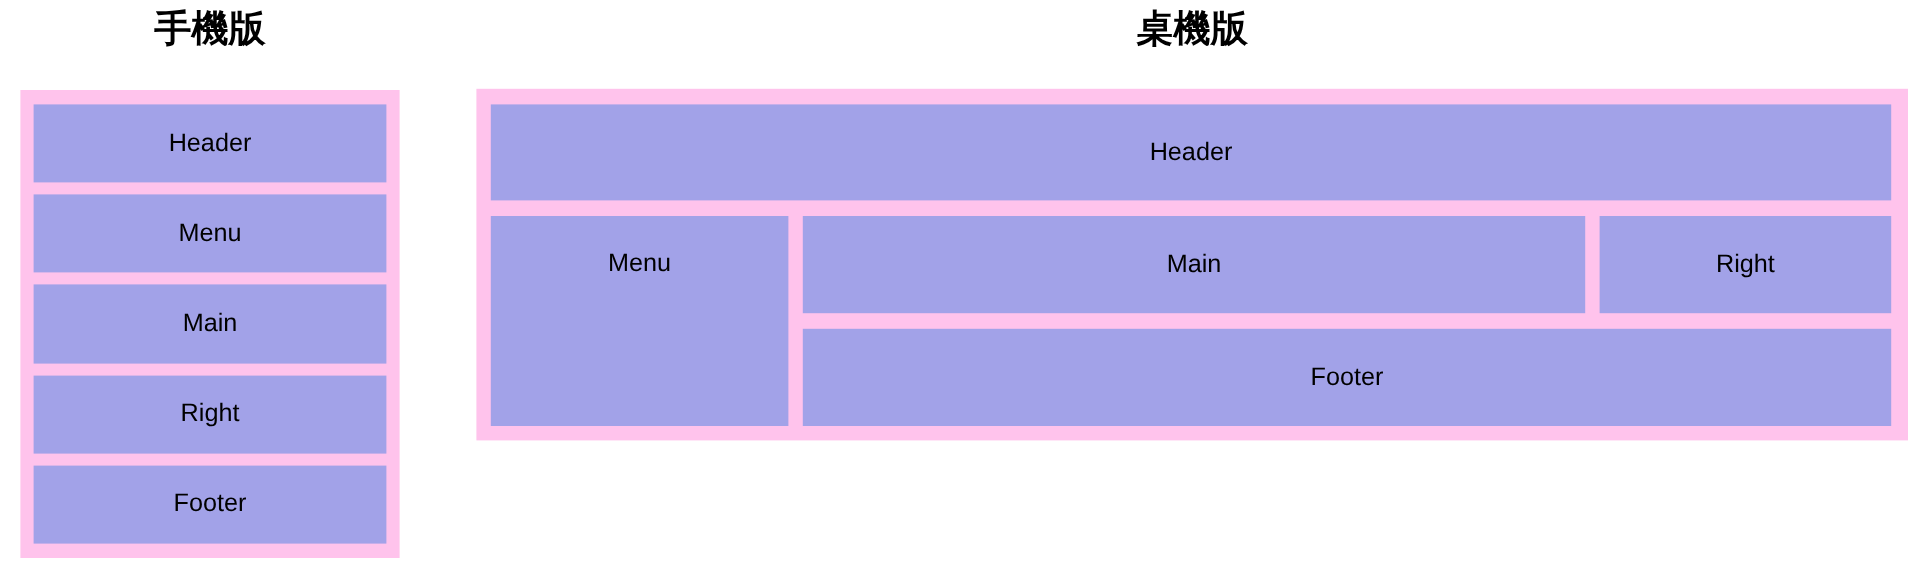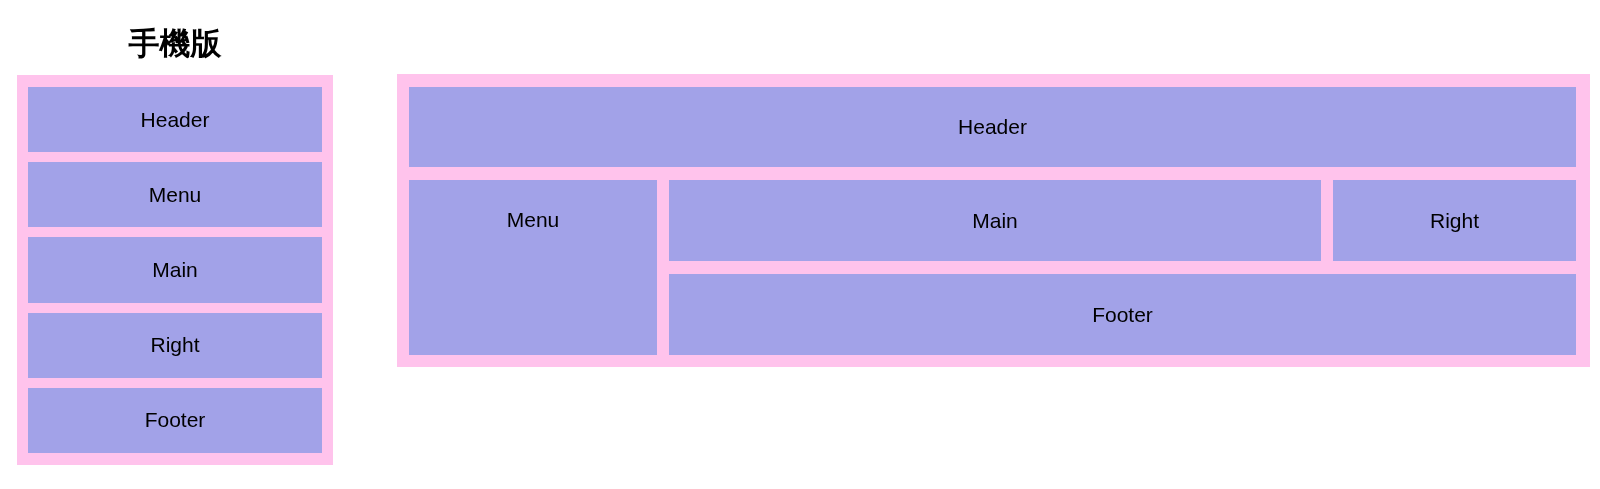--- a/index.html
+++ b/index.html
@@ -23,21 +23,21 @@
   .section-title {
     position: absolute;
     top: 4px;
     text-align: center;
     font-family: "Liberation Sans", sans-serif;
     font-weight: bold;
     font-size: 31px;
     line-height: 40px;
     color: #000000;
   }
-  .title-mobile  { left: 17px;  width: 316px; margin-top: 20px; }
+  .title-mobile  { left: 17px;  width: 316px; }
   .title-desktop { left: 397px; width: 1193px; }
 
   .layout-container {
     position: absolute;
     background: var(--pink);
   }
 
   
   .mobile-container {
     left: 17px;
@@ -107,20 +107,21 @@
       <span>Main</span>
     </div>
     <div class="box">
       <span>Right</span>
     </div>
     <div class="box">
       <span>Footer</span>
     </div>
   </div>
 
+  <div class="section-title title-desktop">桌機版</div>
 
   <div class="layout-container desktop-container">
     <div class="box area-header">
       <span>Header</span>
     </div>
     <div class="box area-menu">
       <span>Menu</span>
     </div>
     <div class="box area-main">
       <span>Main</span>

